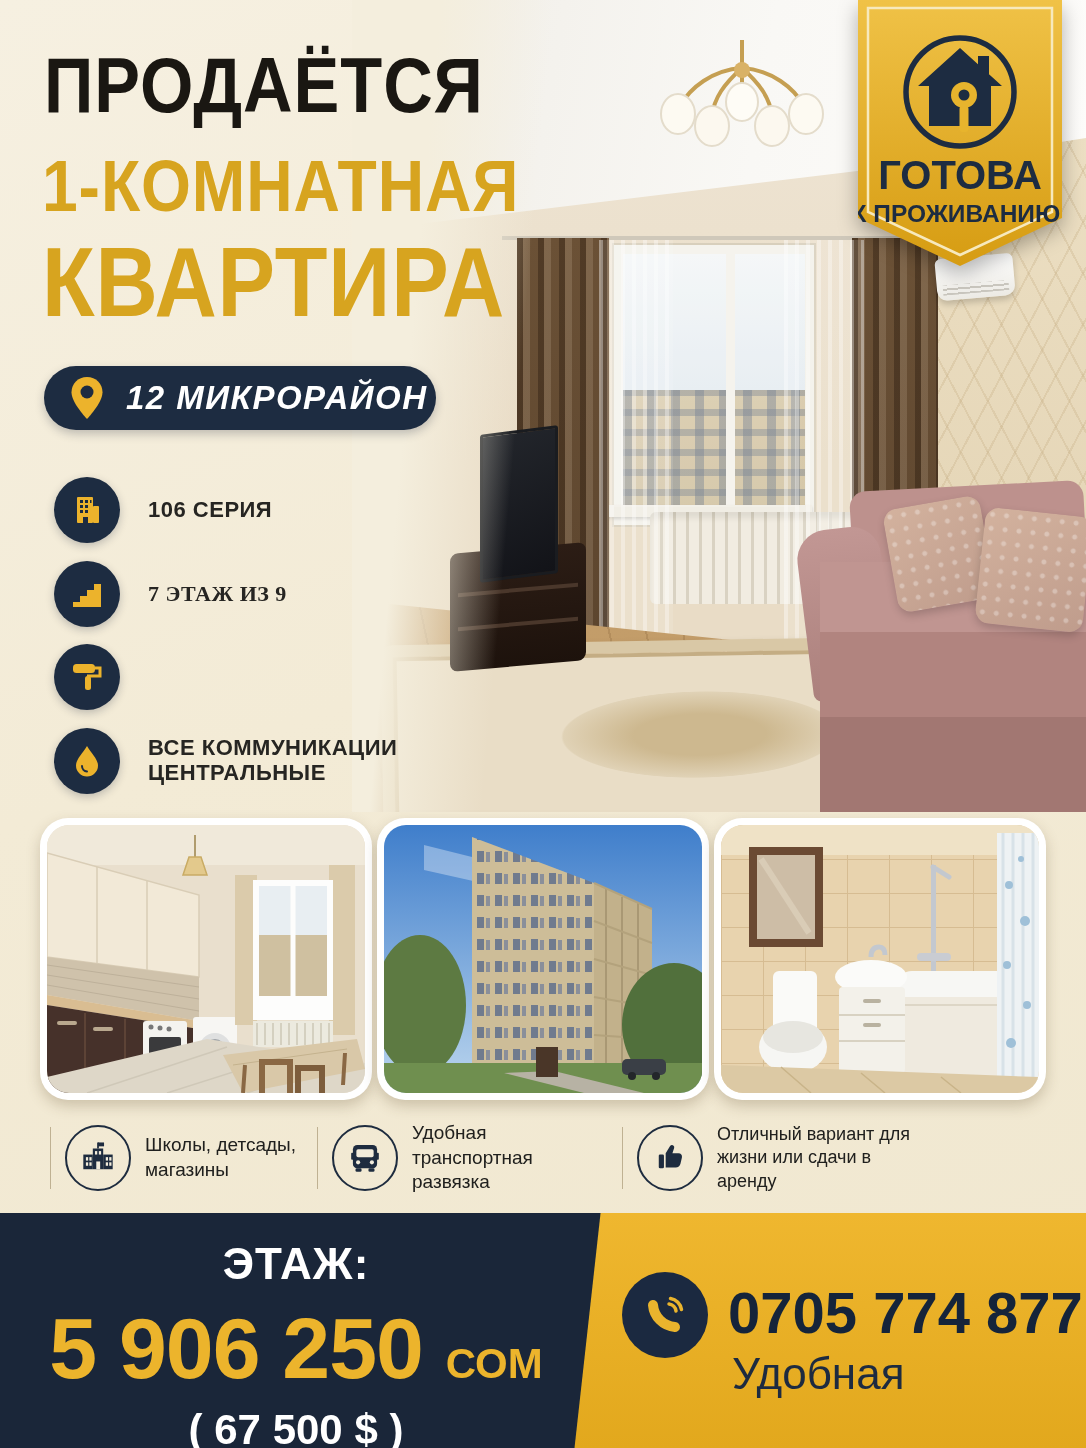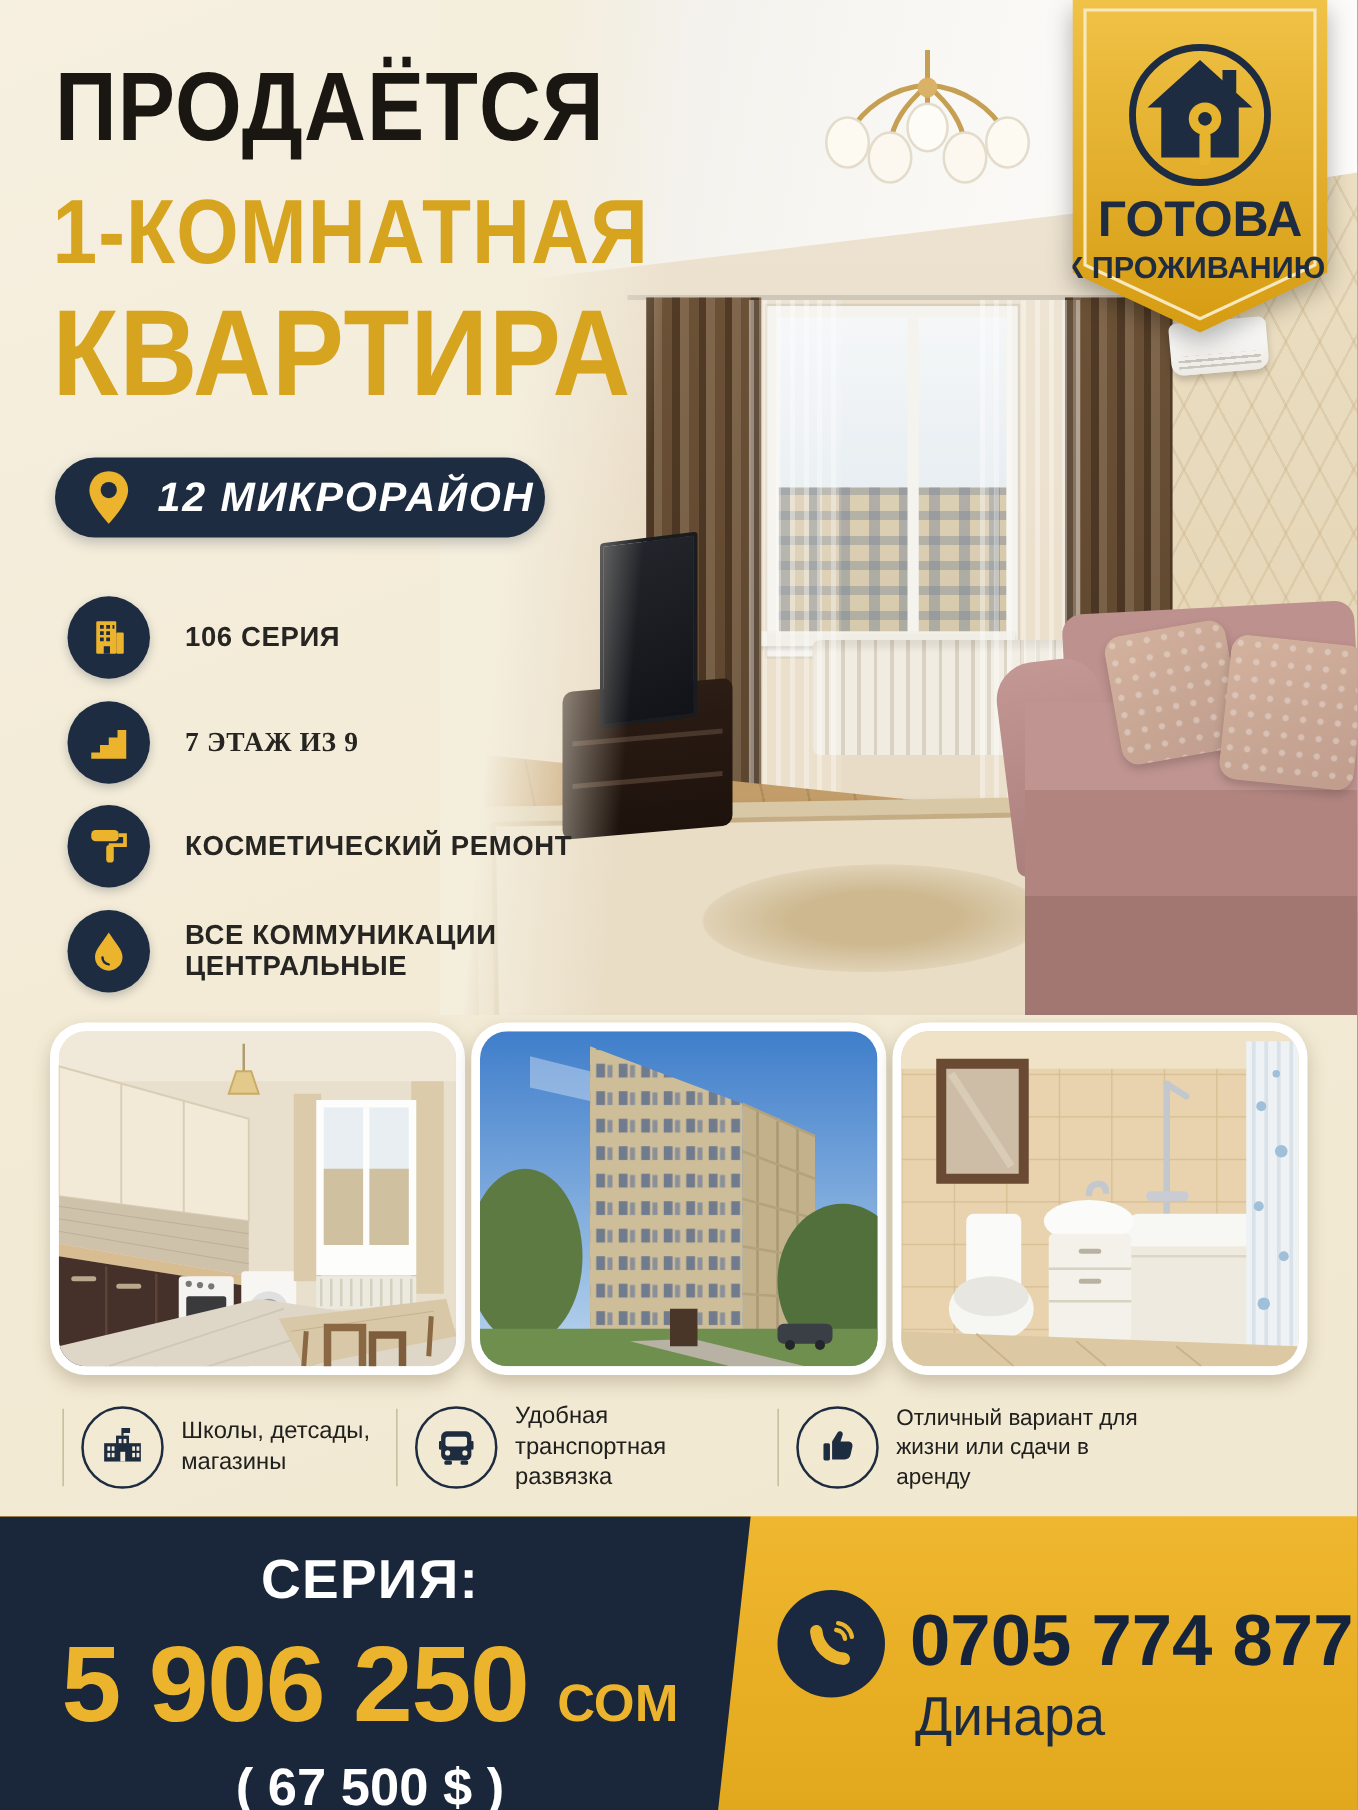--- a/index.html
+++ b/index.html
@@ -191,21 +191,20 @@
     <span class="ft">7 ЭТАЖ ИЗ 9</span>
   </div>
   <div class="feat feat3">
     <span class="fc">
       <svg width="36" height="36" viewBox="0 0 36 36">
         <rect x="4" y="5" width="22" height="9" rx="3.5" fill="#ecb32c"></rect>
         <path d="M26 9 h5 v8 h-13" stroke="#ecb32c" stroke-width="3" fill="none"></path>
         <rect x="16" y="17" width="6" height="14" rx="2.5" fill="#ecb32c"></rect>
       </svg>
     </span>
-    <span class="ft">КОСМЕТИЧЕСКИЙ РЕМОНТ</span>
   </div>
   <div class="feat feat4">
     <span class="fc">
       <svg width="36" height="36" viewBox="0 0 36 36">
         <path d="M18 3 C23 11 29 16.5 29 22.5 A11 11 0 0 1 7 22.5 C7 16.5 13 11 18 3 Z" fill="#ecb32c"></path>
         <path d="M13 23 a5.5 5.5 0 0 0 5 5.5" stroke="#1d2c41" stroke-width="2" fill="none" stroke-linecap="round"></path>
       </svg>
     </span>
     <span class="ft">ВСЕ КОММУНИКАЦИИ ЦЕНТРАЛЬНЫЕ</span>
   </div>
@@ -404,30 +403,30 @@
           <path d="M17 33 h11.5 c3 0 5-1.6 5.6-4.3 l1.7-7.4 c.6-2.8-1.2-4.8-4-4.8 h-7 l2-6 c.9-2.8-2.8-4.9-4.7-2.4 L17 16.5 Z" fill="#1e2c3f"></path>
         </svg>
       </span>
       <span class="ht">Отличный вариант для жизни или сдачи в аренду</span>
     </div>
   </div>
 
   <div class="band">
     <div class="band-navy"></div>
     <div class="price">
-      <div class="price-label">СЕРИЯ:</div>
+      <div class="price-label">ЭТАЖ:</div>
       <div class="price-amount">
         <span>5 906 250</span>
         <span class="cur">СОМ</span>
       </div>
       <div class="price-usd">( 67 500 $ )</div>
     </div>
     <div class="contact-icon">
       <svg width="48" height="48" viewBox="0 0 48 48">
         <path d="M12 14 a 24 24 0 0 0 22 22" stroke="#eab42d" stroke-width="10" fill="none" stroke-linecap="round"></path>
         <path d="M28 13 a 8 8 0 0 1 7 7 M29.5 7.5 a 13 13 0 0 1 11 11" stroke="#eab42d" stroke-width="3.5" fill="none" stroke-linecap="round"></path>
       </svg>
     </div>
     <div class="phone">0705 774 877</div>
-    <div class="contact-name">Динара</div>
+    <div class="contact-name">Удобная</div>
   </div>
 
 </div>
 
 </body></html>

